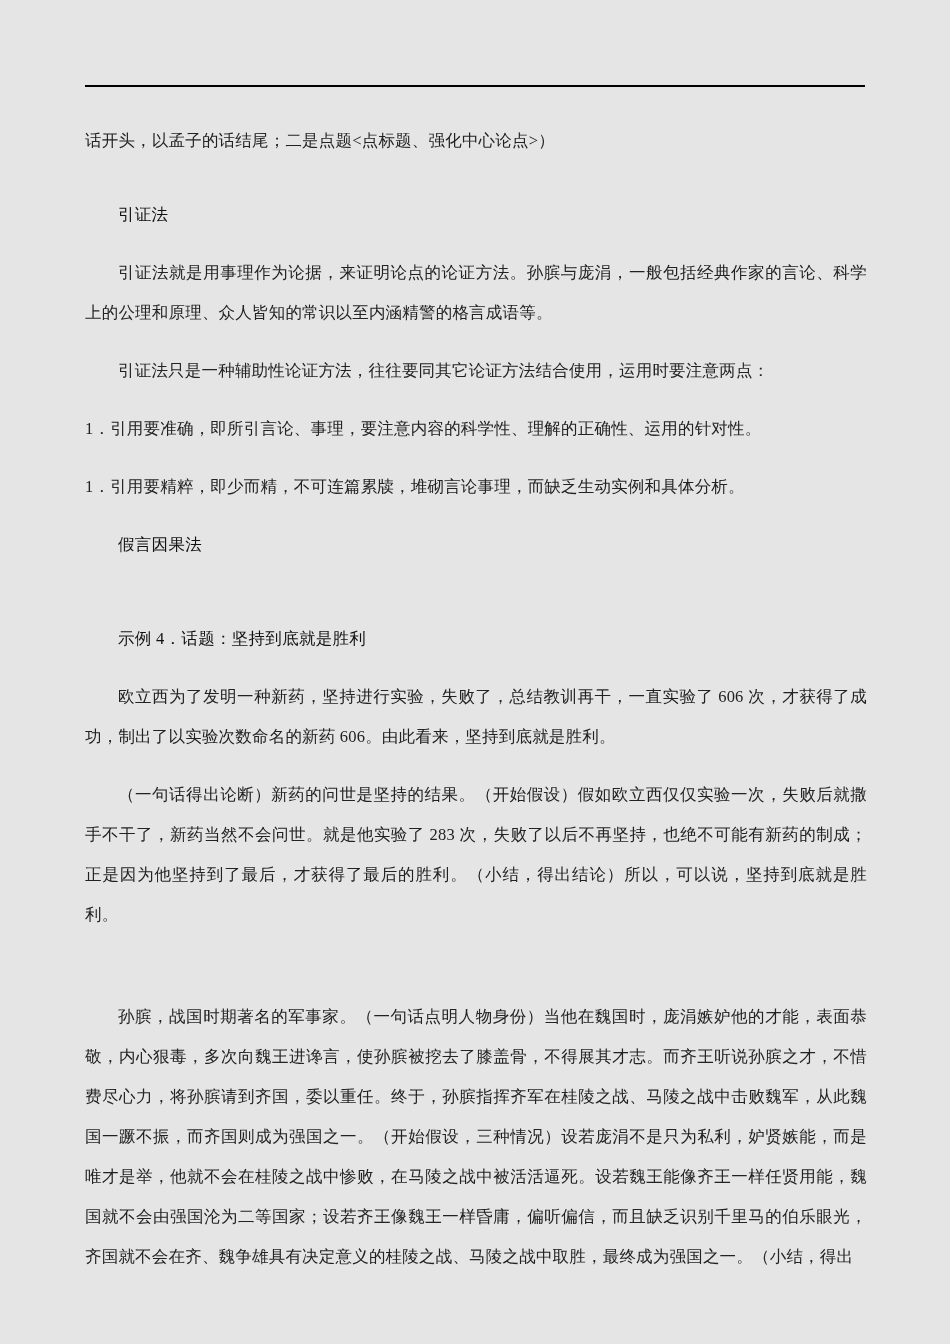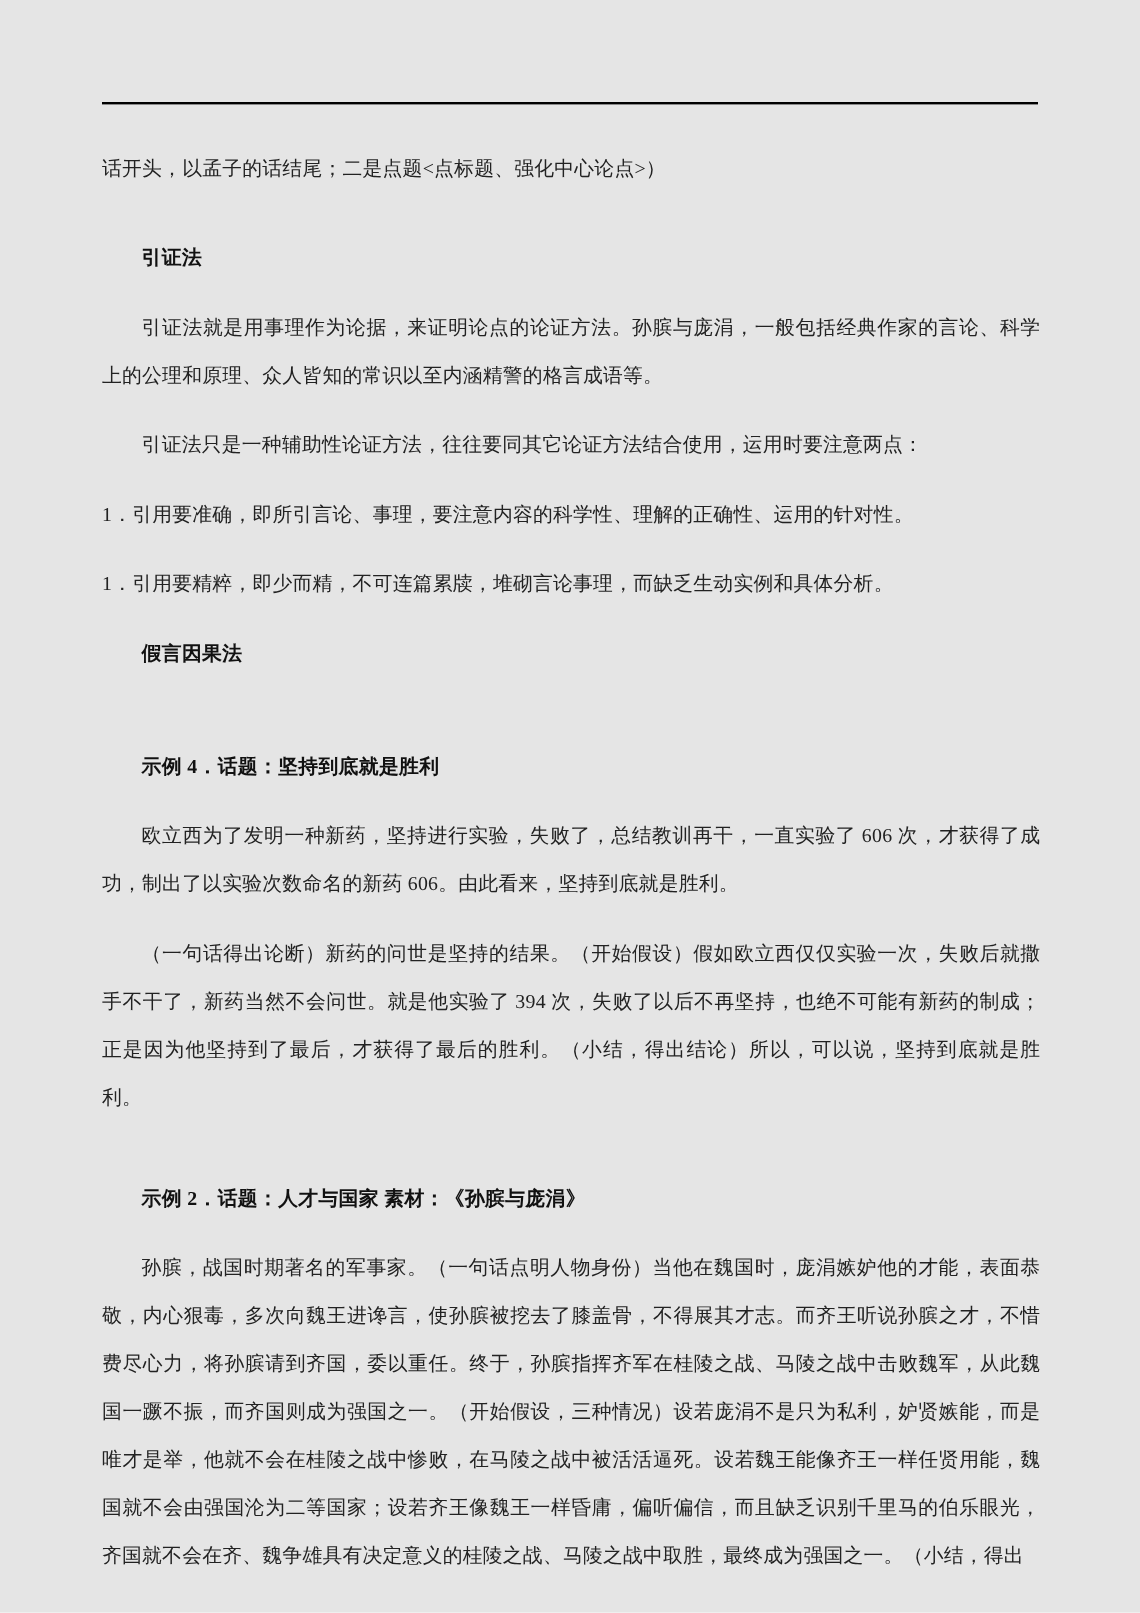--- a/index.html
+++ b/index.html
@@ -56,21 +56,21 @@
     font-size: 16.5px;
     line-height: 40px;
     text-align: left;
     text-indent: 0;
     color: #222222;
     letter-spacing: 0.2px;
   }
   .heading {
     font-size: 16.5px;
     line-height: 40px;
-    font-weight: bold;
+    font-weight: normal;
     color: #111111;
     text-indent: 2em;
     letter-spacing: 0.3px;
   }
   .list-item {
     font-size: 16.5px;
     line-height: 40px;
     text-align: justify;
     text-justify: inter-character;
     text-indent: 0;
@@ -124,25 +124,24 @@
     <div class="spacer-sm"></div>
 
     <p class="heading">示例 4．话题：坚持到底就是胜利</p>
 
     <div class="spacer-sm"></div>
 
     <p class="body-para">欧立西为了发明一种新药，坚持进行实验，失败了，总结教训再干，一直实验了 606 次，才获得了成功，制出了以实验次数命名的新药 606。由此看来，坚持到底就是胜利。</p>
 
     <div class="spacer-sm"></div>
 
-    <p class="body-para">（一句话得出论断）新药的问世是坚持的结果。（开始假设）假如欧立西仅仅实验一次，失败后就撒手不干了，新药当然不会问世。就是他实验了 394 次，失败了以后不再坚持，也绝不可能有新药的制成；正是因为他坚持到了最后，才获得了最后的胜利。（小结，得出结论）所以，可以说，坚持到底就是胜利。</p>
+    <p class="body-para">（一句话得出论断）新药的问世是坚持的结果。（开始假设）假如欧立西仅仅实验一次，失败后就撒手不干了，新药当然不会问世。就是他实验了 283 次，失败了以后不再坚持，也绝不可能有新药的制成；正是因为他坚持到了最后，才获得了最后的胜利。（小结，得出结论）所以，可以说，坚持到底就是胜利。</p>
 
     <div class="spacer-lg"></div>
 
-    <p class="heading">示例 2．话题：人才与国家 素材：《孙膑与庞涓》</p>
 
     <div class="spacer-sm"></div>
 
     <p class="body-para">孙膑，战国时期著名的军事家。（一句话点明人物身份）当他在魏国时，庞涓嫉妒他的才能，表面恭敬，内心狠毒，多次向魏王进谗言，使孙膑被挖去了膝盖骨，不得展其才志。而齐王听说孙膑之才，不惜费尽心力，将孙膑请到齐国，委以重任。终于，孙膑指挥齐军在桂陵之战、马陵之战中击败魏军，从此魏国一蹶不振，而齐国则成为强国之一。（开始假设，三种情况）设若庞涓不是只为私利，妒贤嫉能，而是唯才是举，他就不会在桂陵之战中惨败，在马陵之战中被活活逼死。设若魏王能像齐王一样任贤用能，魏国就不会由强国沦为二等国家；设若齐王像魏王一样昏庸，偏听偏信，而且缺乏识别千里马的伯乐眼光，齐国就不会在齐、魏争雄具有决定意义的桂陵之战、马陵之战中取胜，最终成为强国之一。（小结，得出</p>
 
   </div>
 
 </div>
 
 </body></html>

